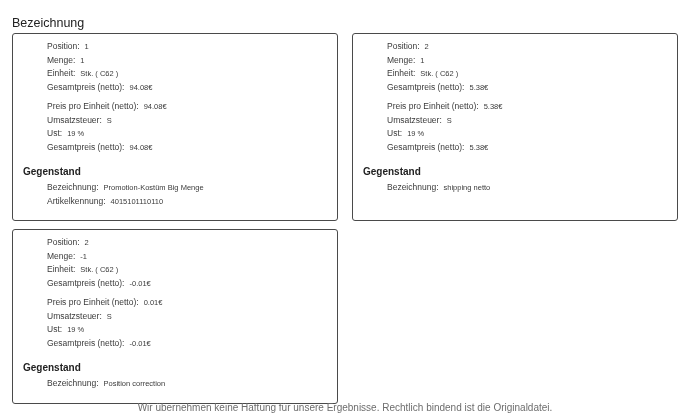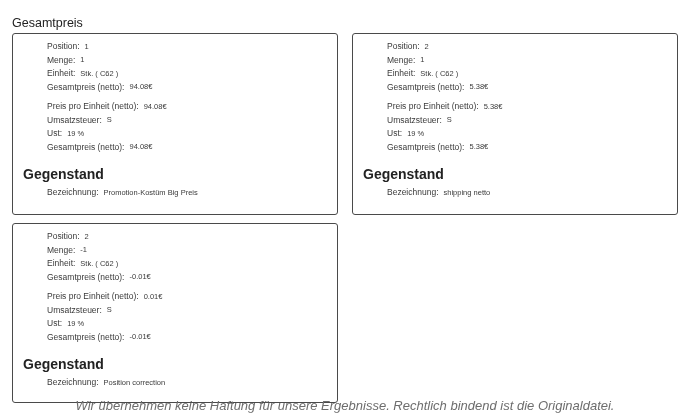--- a/index.html
+++ b/index.html
@@ -44,58 +44,57 @@
     min-height: 182px;
   }
   .card.short {
     min-height: 182px;
   }
   .card.third {
     min-height: 157px;
   }
   .row {
     display: flex;
-    align-items: center;
+    align-items: flex-end;
     line-height: 1.0;
     margin-bottom: 5px;
     white-space: nowrap;
     padding-left: 24px;
   }
   .row .k {
     font-size: 8.5px;
     color: #3a3a3a;
   }
   .row .v {
     font-size: 7.5px;
     color: #3a3a3a;
     margin-left: 5px;
   }
   .gap-sm { height: 6px; }
   .gap-md { height: 10px; }
   .section-head {
-    font-size: 14px;
+    font-size: 10px;
     font-weight: bold;
     color: #222222;
     margin-bottom: 6px;
   }
   .footer-note {
     position: absolute;
     left: 0;
     right: 0;
     bottom: 2px;
     text-align: center;
-    font-size: 13px;
-    font-style: italic;
+    font-size: 10px;
     color: #6d6d6d;
   }
 </style>
 </head>
 <body>
 
-<h1 class="page-title">Gesamtpreis</h1>
+<h1 class="page-title">Bezeichnung</h1>
 
 <div class="cards">
 
   <div class="card tall">
     <div class="row">
       <span class="k">Position:</span>
       <span class="v">1</span>
     </div>
     <div class="row">
       <span class="k">Menge:</span>
@@ -123,21 +122,25 @@
       <span class="v">19 %</span>
     </div>
     <div class="row">
       <span class="k">Gesamtpreis (netto):</span>
       <span class="v">94.08€</span>
     </div>
     <div class="gap-md"></div>
     <div class="section-head">Gegenstand</div>
     <div class="row">
       <span class="k">Bezeichnung:</span>
-      <span class="v">Promotion-Kostüm Big Preis</span>
+      <span class="v">Promotion-Kostüm Big Menge</span>
+    </div>
+    <div class="row">
+      <span class="k">Artikelkennung:</span>
+      <span class="v">4015101110110</span>
     </div>
   </div>
 
   <div class="card short">
     <div class="row">
       <span class="k">Position:</span>
       <span class="v">2</span>
     </div>
     <div class="row">
       <span class="k">Menge:</span>

